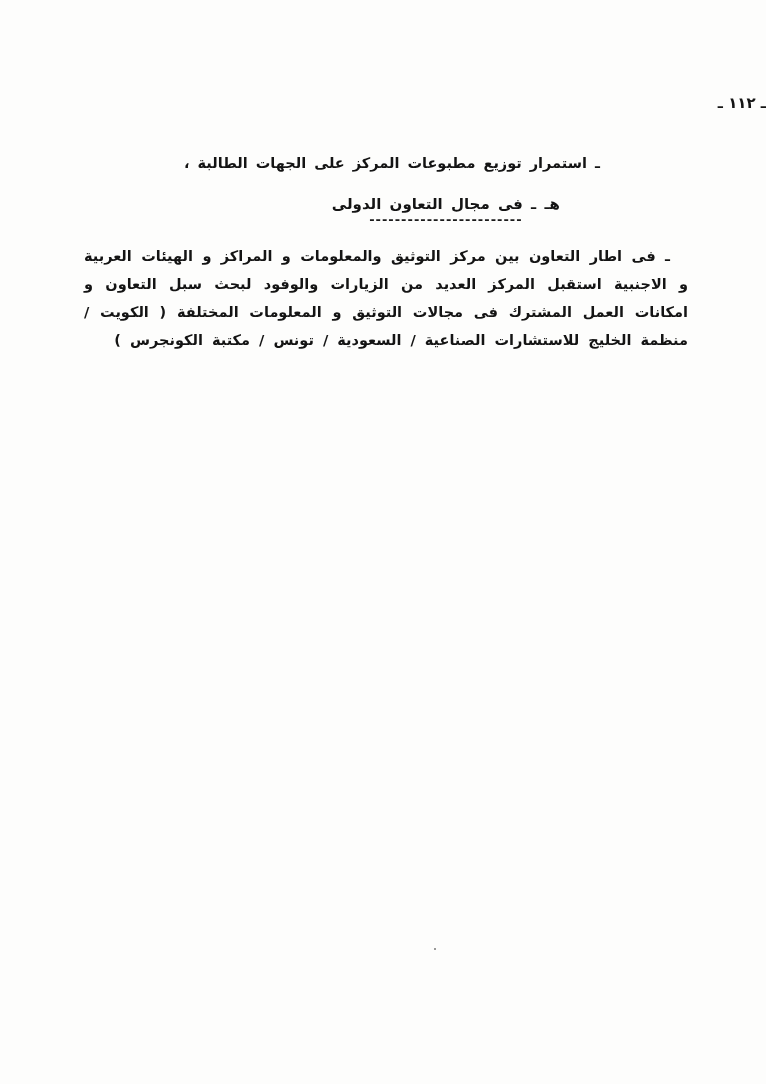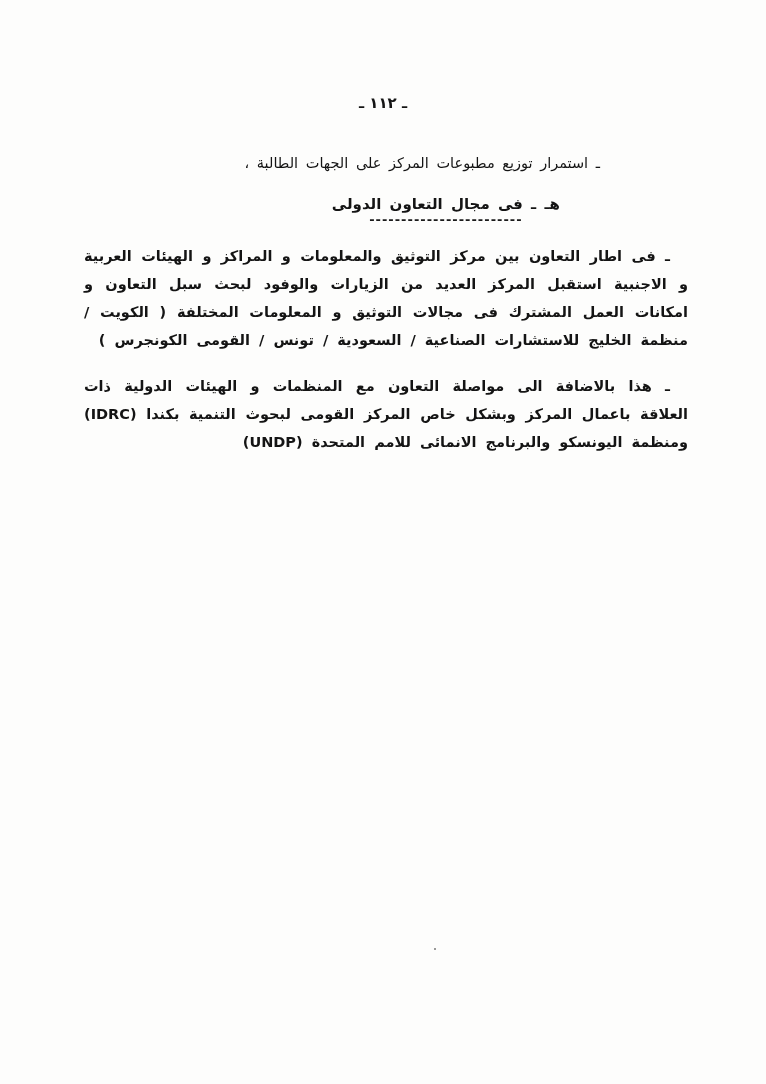--- a/index.html
+++ b/index.html
@@ -16,37 +16,37 @@
     background-color: #fdfdfc;
     overflow: hidden;
     font-family: "DejaVu Sans", sans-serif;
     color: #141414;
   }
   .page-number {
     position: absolute;
     top: 94px;
     left: 0;
     right: 0;
-    text-align: center;
+    text-align: right;
     font-size: 15px;
     font-weight: bold;
     letter-spacing: 2px;
   }
   .content {
     position: absolute;
     top: 150px;
     right: 78px;
     left: 84px;
     direction: rtl;
     unicode-bidi: embed;
   }
   .bullet-line {
     margin: 0 88px 16px 0;
     font-size: 14.5px;
-    font-weight: normal;
+    font-weight: bold;
     line-height: 26px;
     word-spacing: 3px;
   }
   .heading-block {
     margin: 0 128px 18px 0;
     display: inline-block;
     text-align: center;
   }
   .heading-text {
     font-size: 15px;
@@ -96,22 +96,21 @@
 
   <div class="content">
 
     <p class="bullet-line">ـ استمرار توزيع مطبوعات المركز على الجهات الطالبة ،</p>
 
     <div class="heading-block">
       <div class="heading-text">هـ ـ فى مجال التعاون الدولى</div>
       <div class="heading-underline">------------------------</div>
     </div>
 
-    <p class="para">ـ فى اطار التعاون بين مركز التوثيق والمعلومات و المراكز و الهيئات العربية و الاجنبية استقبل المركز العديد من الزيارات والوفود لبحث سبل التعاون و امكانات العمل المشترك فى مجالات التوثيق و المعلومات المختلفة ( الكويت / منظمة الخليج للاستشارات الصناعية / السعودية / تونس / القومى الكونجرس )</p>
+    <p class="para">ـ فى اطار التعاون بين مركز التوثيق والمعلومات و المراكز و الهيئات العربية و الاجنبية استقبل المركز العديد من الزيارات والوفود لبحث سبل التعاون و امكانات العمل المشترك فى مجالات التوثيق و المعلومات المختلفة ( الكويت / منظمة الخليج للاستشارات الصناعية / السعودية / تونس / مكتبة الكونجرس )</p>
 
 
-    <p class="para">ـ هذا بالاضافة الى مواصلة التعاون مع المنظمات و الهيئات الدولية ذات العلاقة باعمال المركز وبشكل خاص المركز القومى لبحوث التنمية بكندا (IDRC) ومنظمة اليونسكو والبرنامج الانمائى للامم المتحدة (UNDP)</p>
 
   </div>
 
   <div class="scan-dot"></div>
 
 </div>
 
 </body></html>

